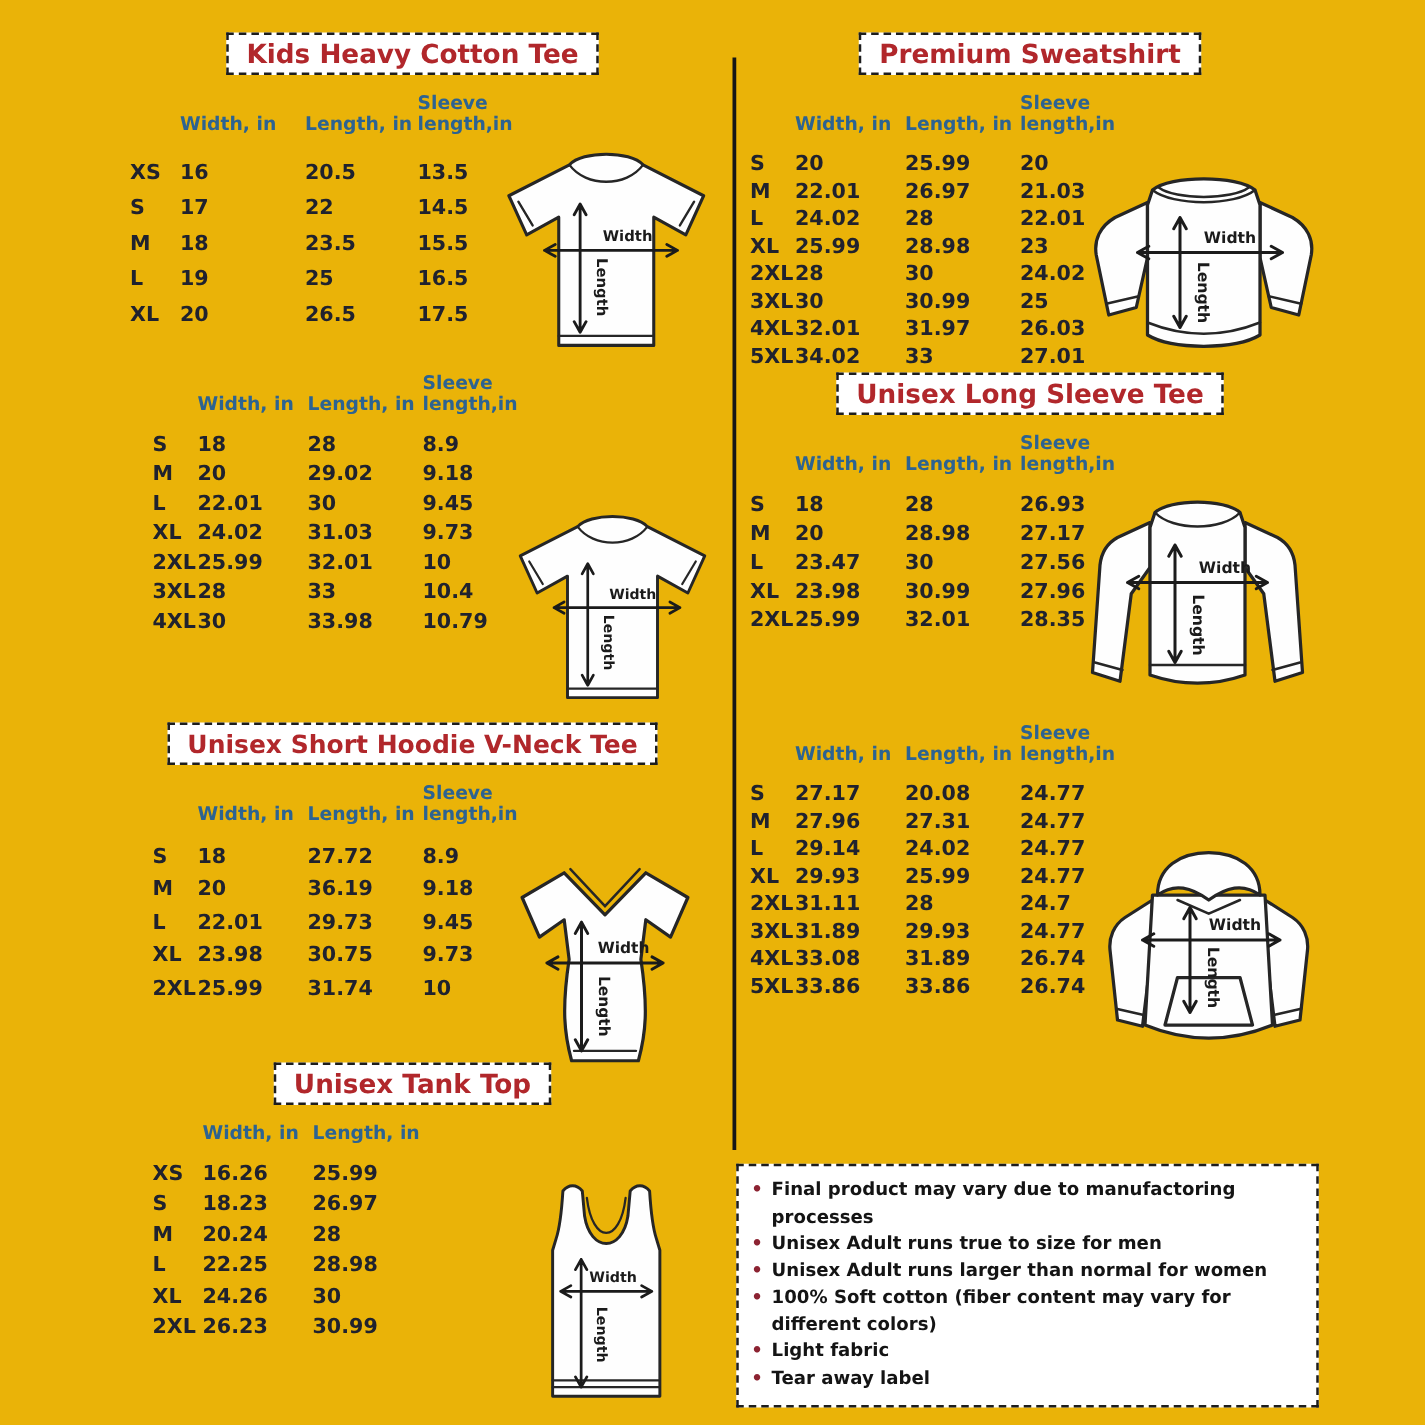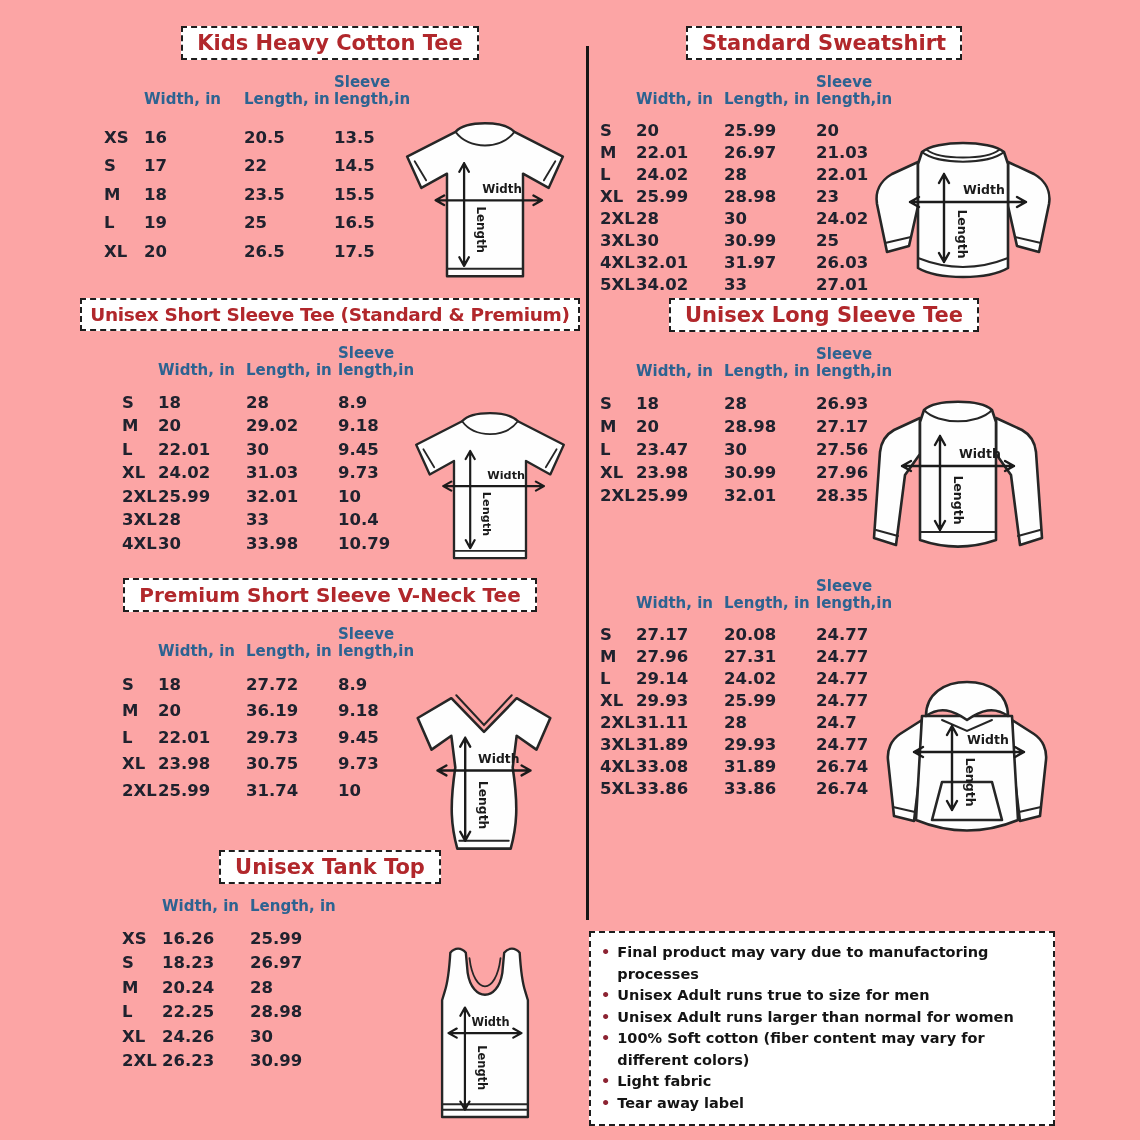--- a/index.html
+++ b/index.html
@@ -4,21 +4,21 @@
 <style>
   :root{
     --red:#b1272b;
     --blue:#2d6391;
     --ink:#20222e;
     --maroon:#8c2332;
     --line:#262626;
   }
   html,body{margin:0;padding:0;background:#fff;}
   .canvas{
-    position:relative;width:1140px;height:1140px;background:#fca5a5;overflow:hidden;
+    position:relative;width:1140px;height:1140px;background:#eab308;overflow:hidden;
     font-family:"DejaVu Sans","Liberation Sans",sans-serif;color:var(--ink);
   }
   .divider{position:absolute;left:586px;top:46px;width:3px;height:874px;background:#161616;}
   .sec{position:absolute;}
   .title-row{text-align:center;margin-bottom:14px;}
   .title-box{
     display:inline-block;border:2.5px dashed #1d1d1d;background:#fff;
     padding:3px 14px;color:var(--red);font-weight:700;font-size:21px;white-space:nowrap;
   }
   #sec-std .title-box{font-size:18.5px;padding:4px 8px;letter-spacing:-0.3px;}
@@ -111,21 +111,21 @@
       <path class="g-line" d="M162,78 L174,58"></path>
       <path class="g-arrow" d="M78,60 L78,168 M73,69 L78,60 L83,69 M73,159 L78,168 L83,159"></path>
       <path class="g-arrow" d="M48,99 L160,99 M57,94 L48,99 L57,104 M151,94 L160,99 L151,104"></path>
       <text class="g-label" x="118" y="91" text-anchor="middle">Width</text>
       <text class="g-label" x="92" y="130" text-anchor="middle" transform="rotate(90 92 130)">Length</text>
     </svg>
   </section>
 
   <section class="sec" id="sec-crew" style="left:592px;top:26px;width:464px;">
     <div class="title-row">
-      <div class="title-box"><span>Standard Sweatshirt</span></div>
+      <div class="title-box"><span>Premium Sweatshirt</span></div>
     </div>
     <div class="table">
       <div class="thead">
         <span></span>
         <span class="th">Width, in</span>
         <span class="th">Length, in</span>
         <span class="th">Sleeve length,in</span>
       </div>
       <div class="tbody">
           <div class="tr">
@@ -188,23 +188,20 @@
       <path class="g-line" d="M185,121 L159,115"></path>
       <path class="g-line" d="M62,136 C92,148 122,148 152,136"></path>
       <path class="g-arrow" d="M88,52 L88,140 M83,61 L88,52 L93,61 M83,131 L88,140 L93,131"></path>
       <path class="g-arrow" d="M54,80 L170,80 M63,75 L54,80 L63,85 M161,75 L170,80 L161,85"></path>
       <text class="g-label" x="128" y="72" text-anchor="middle">Width</text>
       <text class="g-label" x="102" y="112" text-anchor="middle" transform="rotate(90 102 112)">Length</text>
     </svg>
   </section>
 
   <section class="sec" id="sec-std" style="left:80px;top:298px;width:500px;">
-    <div class="title-row">
-      <div class="title-box"><span>Unisex Short Sleeve Tee (Standard &amp; Premium)</span></div>
-    </div>
     <div class="table">
       <div class="thead">
         <span></span>
         <span class="th">Width, in</span>
         <span class="th">Length, in</span>
         <span class="th">Sleeve length,in</span>
       </div>
       <div class="tbody">
           <div class="tr">
             <span class="sz">S</span>
@@ -317,21 +314,21 @@
       <path class="g-line" d="M78,152 L154,152"></path>
       <path class="g-arrow" d="M98,56 L98,150 M93,65 L98,56 L103,65 M93,141 L98,150 L103,141"></path>
       <path class="g-arrow" d="M60,86 L172,86 M69,81 L60,86 L69,91 M163,81 L172,86 L163,91"></path>
       <text class="g-label" x="138" y="78" text-anchor="middle">Width</text>
       <text class="g-label" x="112" y="120" text-anchor="middle" transform="rotate(90 112 120)">Length</text>
     </svg>
   </section>
 
   <section class="sec" id="sec-vneck" style="left:80px;top:578px;width:500px;">
     <div class="title-row">
-      <div class="title-box"><span>Premium Short Sleeve V-Neck Tee</span></div>
+      <div class="title-box"><span>Unisex Short Hoodie V-Neck Tee</span></div>
     </div>
     <div class="table">
       <div class="thead">
         <span></span>
         <span class="th">Width, in</span>
         <span class="th">Length, in</span>
         <span class="th">Sleeve length,in</span>
       </div>
       <div class="tbody">
           <div class="tr">

